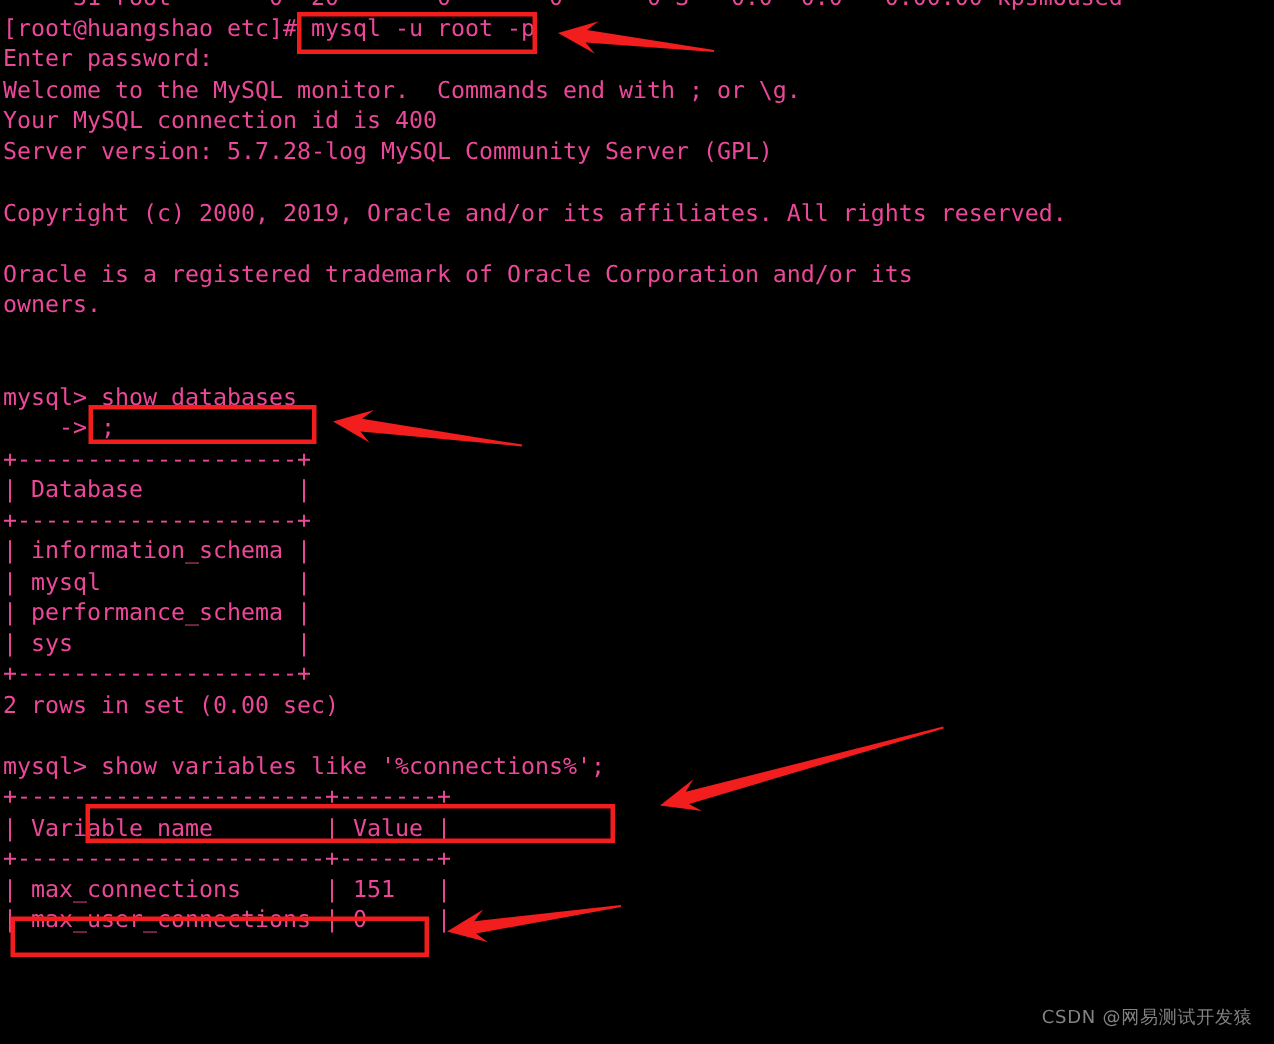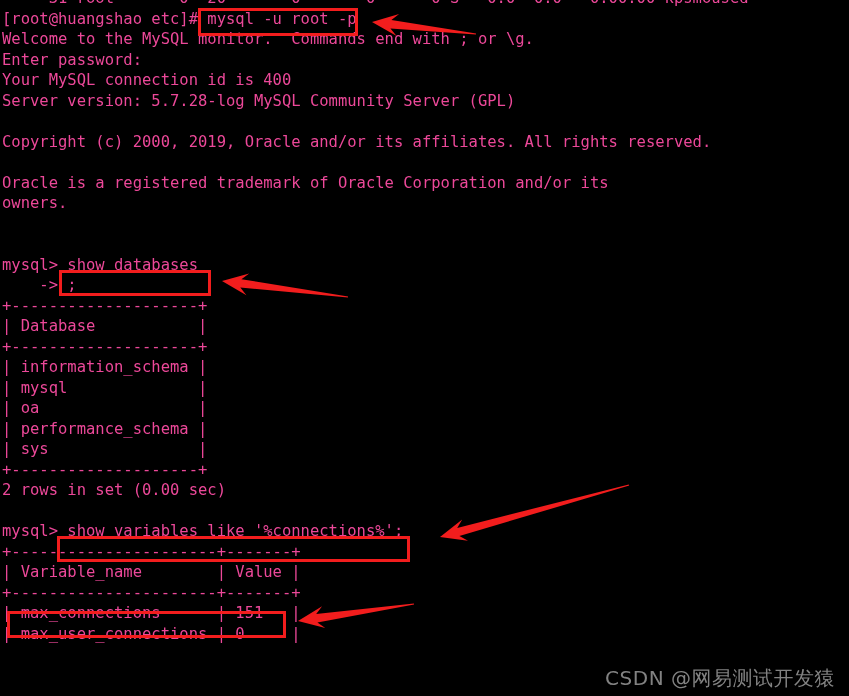--- a/index.html
+++ b/index.html
@@ -48,53 +48,52 @@
     height: 696px;
     pointer-events: none;
   }
   
   #watermark {
     position: absolute;
     right: 14px;
     bottom: 8px;
     color: #8e8e8e;
     font-family: "DejaVu Sans", "Liberation Sans", sans-serif;
-    font-size: 20px;
+    font-size: 12px;
     letter-spacing: 0.5px;
     white-space: nowrap;
     opacity: 0.92;
   }
 </style>
 </head>
 <body>
 
 <div id="terminal">
 
   <div id="term-lines">
       <div class="line">     31 root       0 -20       0       0      0 S   0.0  0.0   0:00.00 kpsmoused</div>
       <div class="line">[root@huangshao etc]# mysql -u root -p</div>
+      <div class="line">Enter password:</div>
       <div class="line">Welcome to the MySQL monitor.  Commands end with ; or \g.</div>
-      <div class="line">Enter password:</div>
       <div class="line">Your MySQL connection id is 400</div>
       <div class="line">Server version: 5.7.28-log MySQL Community Server (GPL)</div>
       <div class="line blank"> </div>
       <div class="line">Copyright (c) 2000, 2019, Oracle and/or its affiliates. All rights reserved.</div>
       <div class="line blank"> </div>
       <div class="line">Oracle is a registered trademark of Oracle Corporation and/or its</div>
       <div class="line">owners.</div>
       <div class="line blank"> </div>
       <div class="line blank"> </div>
       <div class="line">mysql&gt; show databases</div>
       <div class="line">    -&gt; ;</div>
       <div class="line">+--------------------+</div>
       <div class="line">| Database           |</div>
       <div class="line">+--------------------+</div>
       <div class="line">| information_schema |</div>
       <div class="line">| mysql              |</div>
-      <div class="line">| oa                 |</div>
       <div class="line">| performance_schema |</div>
       <div class="line">| sys                |</div>
       <div class="line">+--------------------+</div>
       <div class="line">2 rows in set (0.00 sec)</div>
       <div class="line blank"> </div>
       <div class="line">mysql&gt; show variables like '%connections%';</div>
       <div class="line">+----------------------+-------+</div>
       <div class="line">| Variable_name        | Value |</div>
       <div class="line">+----------------------+-------+</div>
       <div class="line">| max_connections      | 151   |</div>

